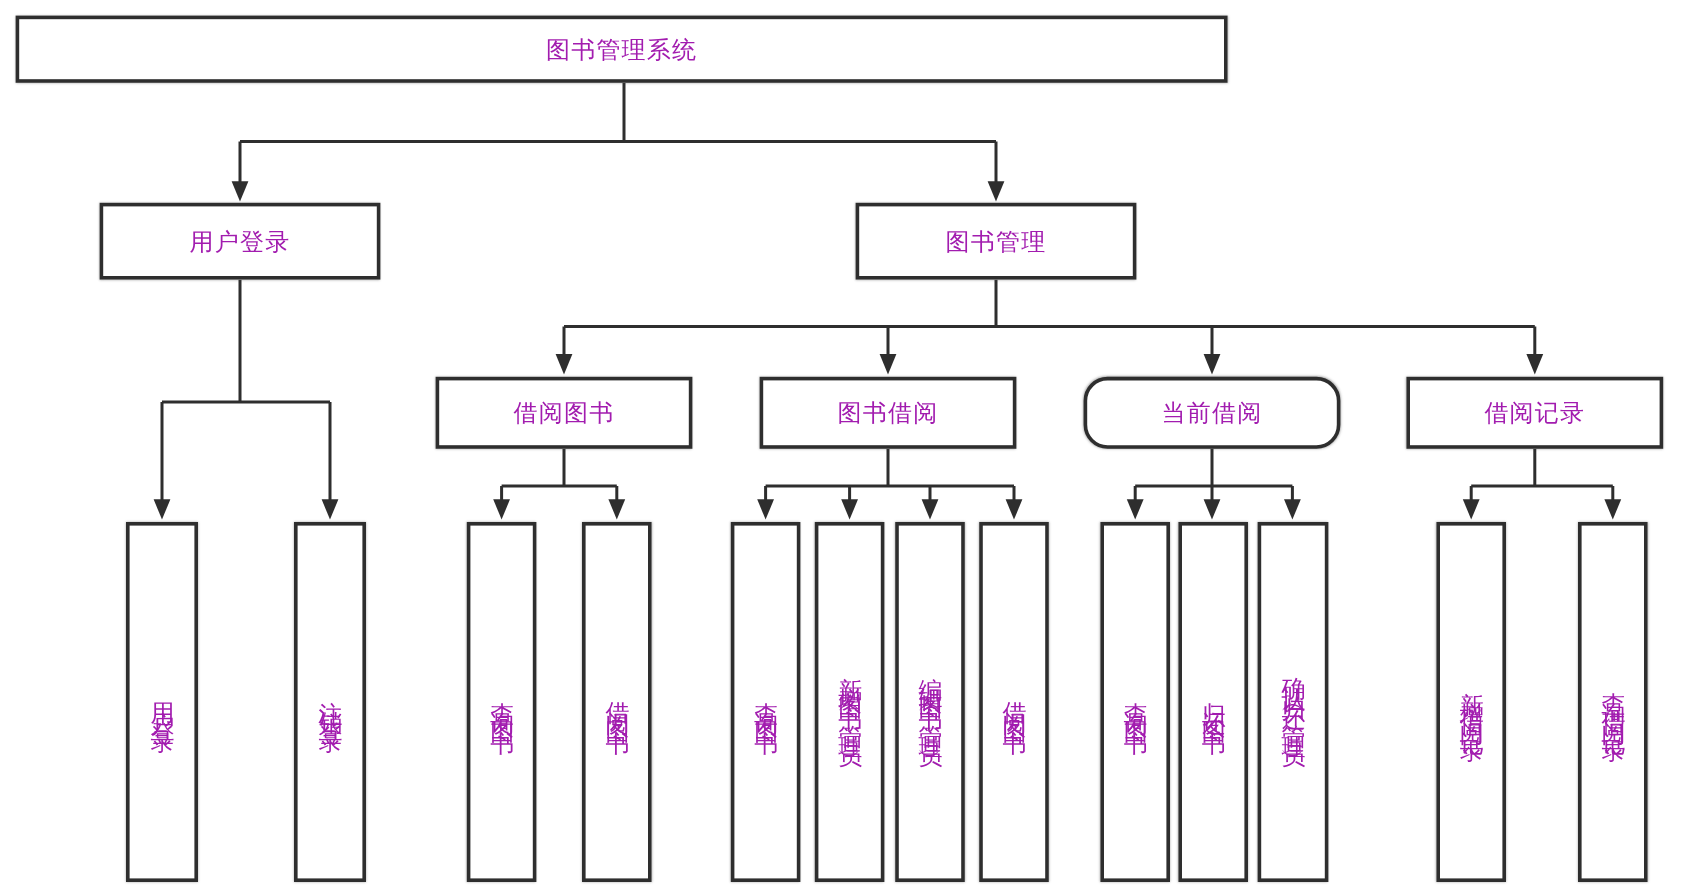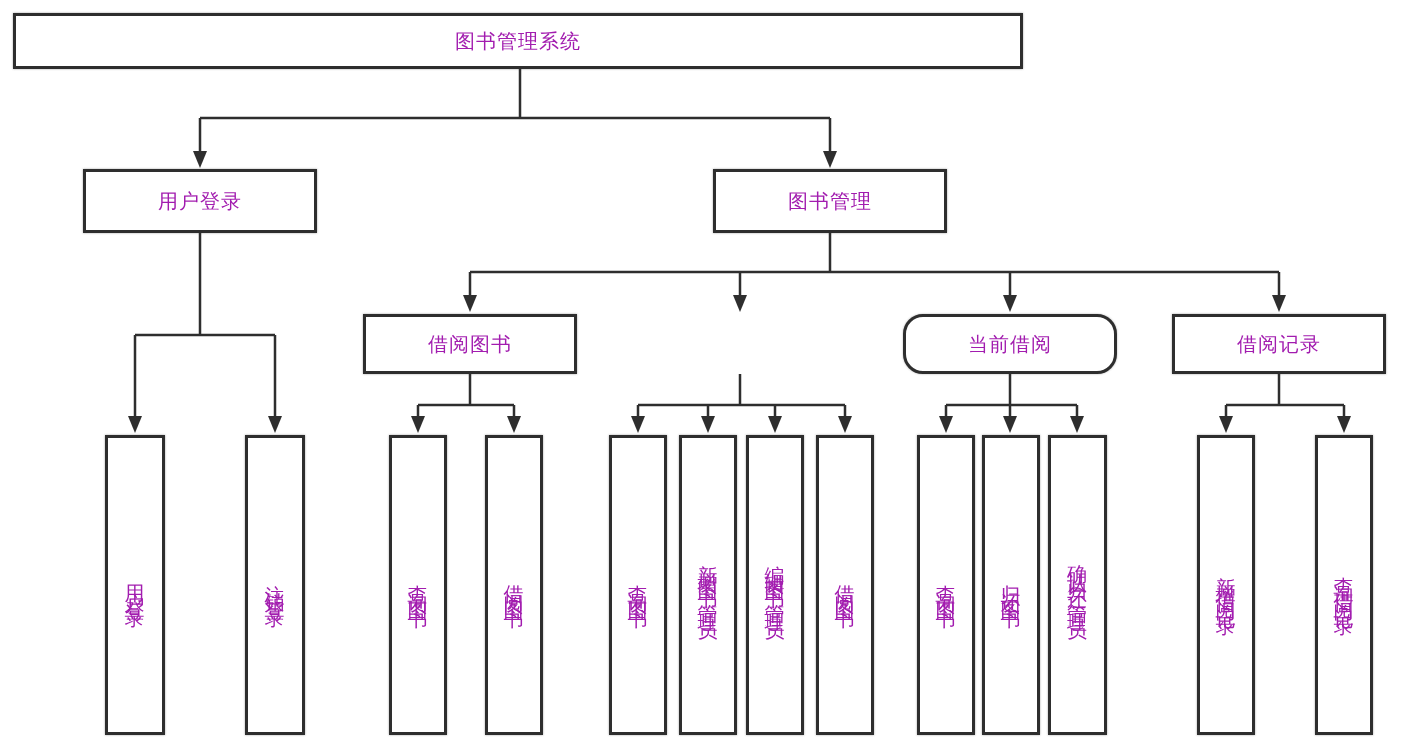--- a/index.html
+++ b/index.html
@@ -98,20 +98,23 @@
   <div class="box hbox" style="left:83px; top:169px; width:234px; height:64px;">
     <span>用户登录</span>
   </div>
   <div class="box hbox" style="left:713px; top:169px; width:234px; height:64px;">
     <span>图书管理</span>
   </div>
 
   <div class="box hbox" style="left:363px; top:314px; width:214px; height:60px;">
     <span>借阅图书</span>
   </div>
+  <div class="box hbox" style="left:633px; top:314px; width:214px; height:60px;">
+    <span>图书借阅</span>
+  </div>
   <div class="box hbox" style="left:903px; top:314px; width:214px; height:60px;border-radius:20px;">
     <span>当前借阅</span>
   </div>
   <div class="box hbox" style="left:1172px; top:314px; width:214px; height:60px;">
     <span>借阅记录</span>
   </div>
 
   <div class="box vbox" style="left:105px; top:435px; width:60px; height:300px;">用户登录</div>
   <div class="box vbox" style="left:245px; top:435px; width:60px; height:300px;">注销登录</div>
 

